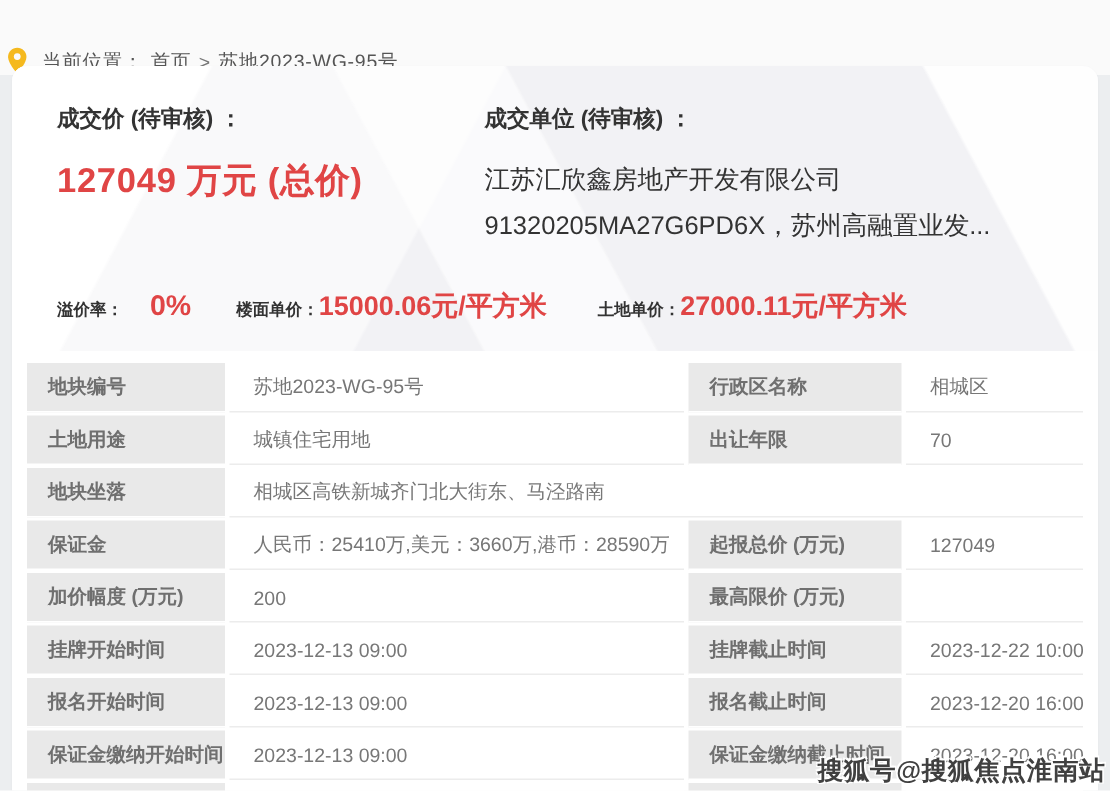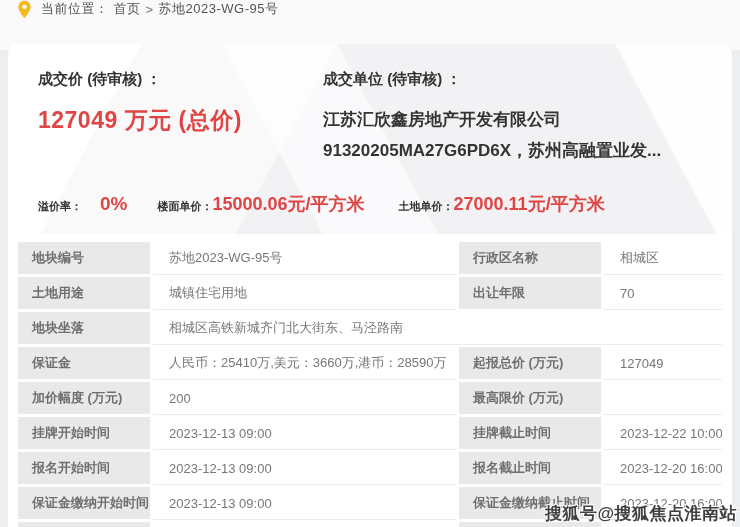--- a/index.html
+++ b/index.html
@@ -6,22 +6,22 @@
   html,body { width:740px; height:527px; overflow:hidden; }
   body {
     font-family:"Liberation Sans","DejaVu Sans",sans-serif;
     background:#eceef0;
     position:relative;
   }
 
   
   .crumb-bar {
     height:50px; background:#fafafa;
-    display:flex; align-items:flex-start;
-    padding-left:17px; gap:9px;
+    display:flex; align-items:flex-end;
+    padding-left:4px; gap:9px;
     font-size:13px; color:#555;
   }
   .crumb-bar .pin { width:15px; height:19px; flex:0 0 auto; }
   .crumb-text { display:flex; align-items:center; gap:5px; letter-spacing:.5px; }
   .crumb-home { color:#555; cursor:pointer; }
   .crumb-sep { color:#777; }
 
   
   .card {
     position:absolute; left:8px; right:8px; top:44px; bottom:-40px;
@@ -37,21 +37,21 @@
       linear-gradient(242deg, rgba(255,255,255,.9) 14%, rgba(255,255,255,0) 14.3%),
       linear-gradient(62deg, rgba(255,255,255,0) 38%, rgba(255,255,255,.65) 38.3%, rgba(255,255,255,.65) 52%, rgba(255,255,255,0) 52.3%),
       linear-gradient(298deg, rgba(255,255,255,0) 60%, rgba(255,255,255,.55) 60.3%);
     padding:26px 18px 18px 30px;
   }
   .deal-cols { display:flex; }
   .deal-left  { flex:0 0 285px; }
   .deal-right { flex:1 1 auto; min-width:0; }
   .deal-label { font-size:15px; font-weight:bold; color:#333; margin-bottom:16px; }
   .deal-price { font-size:23px; font-weight:bold; color:var(--red); letter-spacing:.5px; }
-  .deal-unit  { font-size:17px; font-weight:bold; color:#333; line-height:1.8; white-space:nowrap; overflow:hidden; }
+  .deal-unit  { font-size:17px; font-weight:normal; color:#333; line-height:1.8; white-space:nowrap; overflow:hidden; }
 
   .stats-row {
     display:flex; align-items:baseline;
     margin-top:26px; font-weight:bold; white-space:nowrap;
   }
   .stat-label { font-size:11px; color:#333; }
   .stat-value { color:var(--red); }
   .stat-premium { font-size:19px; margin-left:18px; margin-right:30px; }
   .stat-big { font-size:18px; }
   .gap-lg { margin-left:34px; }

